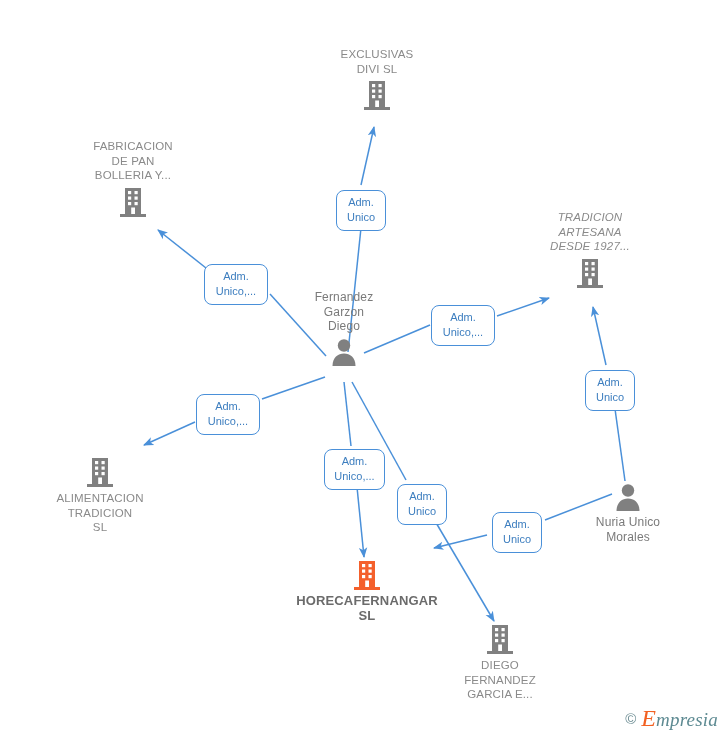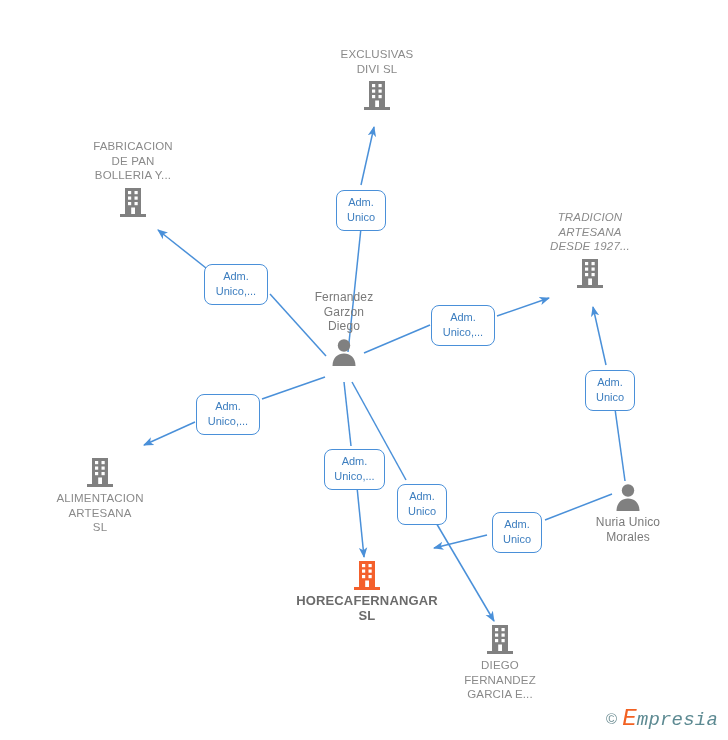--- a/index.html
+++ b/index.html
@@ -76,21 +76,21 @@
     bottom: 8px;
     display: flex;
     align-items: center;
     gap: 5px;
   }
   .wm-c {
     font-size: 15px;
     color: #6f8f95;
   }
   .wm-text {
-    font-family: Liberation Mono, monospace;
+    font-family: Liberation Serif, serif;
     font-style: italic;
     font-size: 19px;
     color: #5d8a92;
     letter-spacing: 0.2px;
   }
   .wm-text .wm-cap {
     color: #f26122;
     font-size: 24px;
   }
 </style>
@@ -222,21 +222,21 @@
       <rect x="2" y="28" width="26" height="3" fill="#808080"></rect>
       <rect x="10" y="5" width="3.2" height="3.2" fill="#ffffff"></rect>
       <rect x="16.5" y="5" width="3.2" height="3.2" fill="#ffffff"></rect>
       <rect x="10" y="10.5" width="3.2" height="3.2" fill="#ffffff"></rect>
       <rect x="16.5" y="10.5" width="3.2" height="3.2" fill="#ffffff"></rect>
       <rect x="10" y="16" width="3.2" height="3.2" fill="#ffffff"></rect>
       <rect x="16.5" y="16" width="3.2" height="3.2" fill="#ffffff"></rect>
       <rect x="13.2" y="21.5" width="3.8" height="6.5" fill="#ffffff"></rect>
     </svg>
     <div class="node-label company">ALIMENTACION
-ARTESANA
+TRADICION
 SL</div>
   </div>
 
   <div class="node label-below" style="left:367px; top:559px;">
     <svg class="node-icon" width="30" height="32" viewBox="0 0 30 32">
       <rect x="7" y="2" width="16" height="26" fill="#f4602c"></rect>
       <rect x="2" y="28" width="26" height="3" fill="#f4602c"></rect>
       <rect x="10" y="5" width="3.2" height="3.2" fill="#ffffff"></rect>
       <rect x="16.5" y="5" width="3.2" height="3.2" fill="#ffffff"></rect>
       <rect x="10" y="10.5" width="3.2" height="3.2" fill="#ffffff"></rect>

